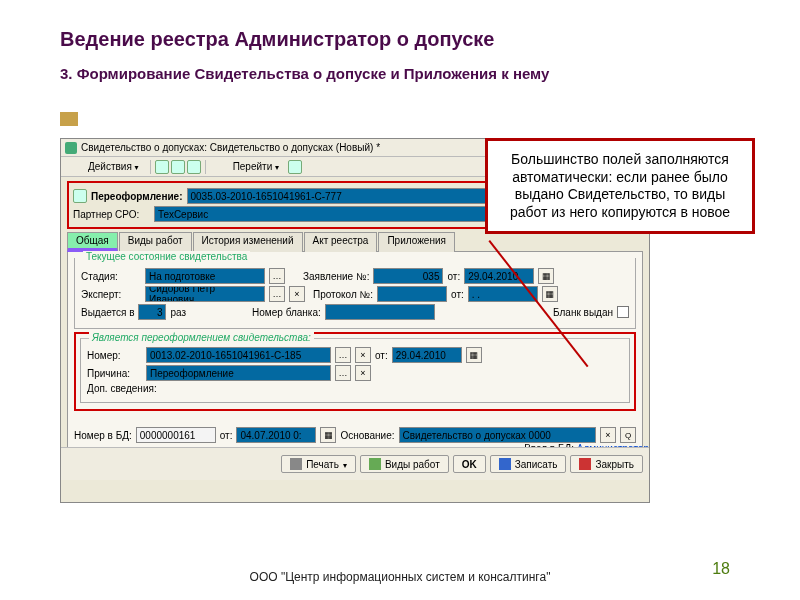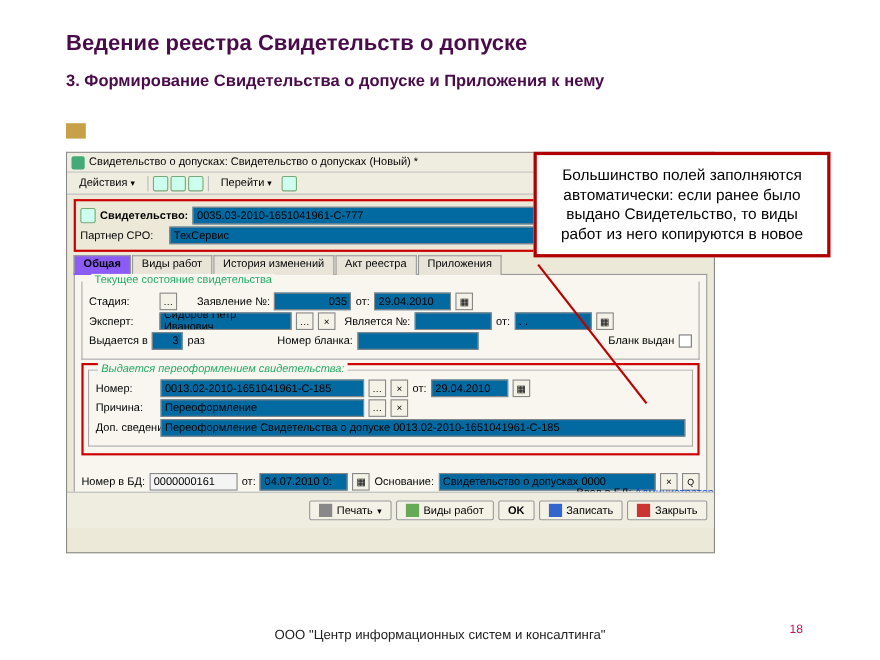--- a/index.html
+++ b/index.html
@@ -5,62 +5,62 @@
   * { box-sizing: border-box; margin: 0; padding: 0; }
   body { width: 800px; height: 600px; background: #fff; font-family: Arial, sans-serif; font-size: 11px; position: relative; }
   .slide { padding: 28px 60px 10px 60px; }
   h1 { color: #4a0b4a; font-size: 20px; font-weight: bold; margin-bottom: 14px; }
   h2 { color: #4a0b4a; font-size: 15px; font-weight: bold; margin-bottom: 12px; }
   .slide-accent { position: absolute; left: 60px; top: 112px; width: 18px; height: 14px; background: #c7a14a; }
   .app { position: absolute; left: 60px; top: 138px; width: 590px; height: 365px; border: 1px solid #888; background: #ece9d8; font-size: 10px; color: #000; }
   .titlebar { background: #efece0; height: 18px; display: flex; align-items: center; gap: 4px; padding: 0 4px; border-bottom: 1px solid #bbb; }
   .titlebar .ico { width: 12px; height: 12px; background: #4a7; border-radius: 2px; }
   .toolbar { height: 20px; display: flex; align-items: center; gap: 2px; padding: 0 4px; border-bottom: 1px solid #bbb; background: #efece0; }
-  .tb-btn { padding: 1px 6px; border: 1px solid transparent; cursor: default; }
+  .tb-btn { padding: 1px 6px; border: 1px solid transparent; cursor: default; margin-left: 16px; }
   .tb-sep { width: 1px; height: 14px; background: #bbb; margin: 0 2px; }
   .nav-ico { width: 14px; height: 14px; display: inline-block; border: 1px solid #7a7; background: #cfe; border-radius: 2px; }
   .form-body { padding: 4px 6px; }
   .redbox { border: 2px solid #c00; padding: 3px 4px; margin-bottom: 2px; }
   .redbox2 { border: 2px solid #c00; padding: 4px 4px 6px 4px; margin-top: 3px; }
   .row { display: flex; align-items: center; gap: 4px; margin: 2px 0; }
   .lbl { white-space: nowrap; }
   .fld { height: 16px; border: 1px solid #888; background: #0369a1; padding: 0 3px; display: inline-flex; align-items: center; overflow: hidden; }
   .fld-ro { background: #f4f4f4; }
   .btn-sq { width: 16px; height: 16px; border: 1px solid #888; background: #f4f1e6; display: inline-flex; align-items: center; justify-content: center; font-size: 9px; cursor: default; }
   .btn-link { color: #04c; text-decoration: underline; cursor: default; }
   .tabs { display: flex; border-bottom: 1px solid #999; margin-top: 2px; }
   .tab { padding: 2px 8px; border: 1px solid #999; border-bottom: none; background: #e8e5d8; margin-right: 1px; cursor: default; position: relative; top: 1px; }
-  .tab.active { background: #8b5cf6; border-bottom: 2px solid #8b5cf6; font-weight: bold; }
+  .tab.active { background: #86efac; border-bottom: 4px solid #8b5cf6; }
   .tab-pane { border: 1px solid #999; border-top: none; padding: 6px 6px 8px 6px; background: #f8f6ef; }
   .group { border: 1px solid #aaa; border-top: 1px solid #bbb; margin-top: 6px; padding: 6px 6px; position: relative; }
   .group-title { position: absolute; top: -7px; left: 8px; background: #f8f6ef; color: #2a6; padding: 0 3px; font-size: 10px; }
   .chk { width: 12px; height: 12px; border: 1px solid #777; background: #fff; display: inline-block; }
   .app-footer { position: absolute; bottom: 22px; left: 0; right: 0; border-top: 1px solid #bbb; background: #efece0; height: 22px; display: flex; align-items: center; gap: 4px; padding: 16px 6px; justify-content: flex-end; }
   .ft-btn { height: 18px; padding: 0 8px; border: 1px solid #999; background: #f4f1e6; display: inline-flex; align-items: center; gap: 4px; cursor: default; border-radius: 2px; }
   .ft-ico { width: 12px; height: 12px; display: inline-block; }
   .ico-print { background: #888; }
   .ico-doc { background: #6a5; }
   .ico-save { background: #36c; }
   .ico-close { background: #c33; }
   .entered-row { position: absolute; bottom: 46px; left: 0; right: 0; text-align: right; padding: 2px 0; }
   .callout { position: absolute; right: 45px; top: 138px; width: 270px; border: 3px solid #b00000; background: #fff; padding: 10px 12px; font-size: 14px; text-align: center; line-height: 1.25; }
   .diag { position: absolute; border-top: 2px solid #b00; transform-origin: 0 0; }
   .footer-text { position: absolute; bottom: 16px; left: 0; right: 0; text-align: center; font-size: 12px; color: #222; }
-  .page-num { position: absolute; bottom: 22px; right: 70px; font-size: 11px; color: #be185d; }
+  .page-num { position: absolute; bottom: 22px; right: 70px; font-size: 16px; color: #4d7c0f; }
   .dd-arrow::after { content: "▾"; font-size: 8px; }
   .cal::after { content: "▦"; font-size: 9px; }
   .dots::after { content: "…"; }
   .xbtn::after { content: "×"; }
   .qbtn::after { content: "Q"; font-size: 8px; }
 </style>
 </head>
 <body>
 
 <div class="slide">
-  <h1>Ведение реестра Свидетельств о допуске</h1>
+  <h1>Ведение реестра Администратор о допуске</h1>
   <h2>3. Формирование Свидетельства о допуске и Приложения к нему</h2>
 </div>
 <div class="slide-accent"></div>
 
 <div class="app">
   <div class="titlebar">
     <span class="ico"></span>
     <span>Свидетельство о допусках: Свидетельство о допусках (Новый) *</span>
   </div>
   <div class="toolbar">
@@ -71,21 +71,21 @@
     <span class="nav-ico"></span>
     <span class="tb-sep"></span>
     <span class="tb-btn"><span>Перейти</span> <span class="dd-arrow"></span></span>
     <span class="nav-ico"></span>
   </div>
 
   <div class="form-body">
     <div class="redbox">
       <div class="row">
         <span class="nav-ico"></span>
-        <span class="lbl" style="font-weight:bold">Свидетельство:</span>
+        <span class="lbl" style="font-weight:bold">Переоформление:</span>
         <span class="fld" style="flex:1">0035.03-2010-1651041961-С-777</span>
       </div>
       <div class="row">
         <span class="lbl" style="width:77px">Партнер СРО:</span>
         <span class="fld" style="flex:1">ТехСервис</span>
         <span class="btn-sq dots"></span>
         <span class="btn-sq qbtn"></span>
         <span class="lbl">ИНН</span>
       </div>
     </div>
@@ -96,74 +96,74 @@
       <div class="tab">История изменений</div>
       <div class="tab">Акт реестра</div>
       <div class="tab">Приложения</div>
     </div>
 
     <div class="tab-pane">
       <div class="group" style="border-top:none;margin-top:0;padding-top:8px">
         <span class="group-title">Текущее состояние свидетельства</span>
         <div class="row">
           <span class="lbl" style="width:60px">Стадия:</span>
+          <span class="fld" style="width:120px">На подготовке</span>
           <span class="btn-sq dots"></span>
           <span style="width:10px"></span>
           <span class="lbl">Заявление №:</span>
           <span class="fld" style="width:70px;text-align:right;justify-content:flex-end">035</span>
           <span class="lbl">от:</span>
           <span class="fld" style="width:70px">29.04.2010</span>
           <span class="btn-sq cal"></span>
         </div>
         <div class="row">
           <span class="lbl" style="width:60px">Эксперт:</span>
           <span class="fld" style="width:120px">Сидоров Петр Иванович</span>
           <span class="btn-sq dots"></span>
           <span class="btn-sq xbtn"></span>
           <span style="width:0px"></span>
-          <span class="lbl">Является №:</span>
+          <span class="lbl">Протокол №:</span>
           <span class="fld" style="width:70px"></span>
           <span class="lbl">от:</span>
           <span class="fld" style="width:70px">. .</span>
           <span class="btn-sq cal"></span>
         </div>
         <div class="row">
           <span class="lbl">Выдается в</span>
           <span class="fld" style="width:28px;justify-content:flex-end">3</span>
           <span class="lbl">раз</span>
           <span style="width:58px"></span>
           <span class="lbl">Номер бланка:</span>
           <span class="fld" style="width:110px"></span>
           <span style="flex:1"></span>
           <span class="lbl">Бланк выдан</span>
           <span class="chk"></span>
         </div>
       </div>
 
       <div class="redbox2">
         <div class="group" style="margin-top:0">
-          <span class="group-title" style="font-style:italic">Выдается переоформлением свидетельства:</span>
+          <span class="group-title" style="font-style:italic">Является переоформлением свидетельства:</span>
           <div class="row">
             <span class="lbl" style="width:55px">Номер:</span>
             <span class="fld" style="width:185px">0013.02-2010-1651041961-С-185</span>
             <span class="btn-sq dots"></span>
             <span class="btn-sq xbtn"></span>
             <span class="lbl">от:</span>
             <span class="fld" style="width:70px">29.04.2010</span>
             <span class="btn-sq cal"></span>
           </div>
           <div class="row">
             <span class="lbl" style="width:55px">Причина:</span>
             <span class="fld" style="width:185px">Переоформление</span>
             <span class="btn-sq dots"></span>
             <span class="btn-sq xbtn"></span>
           </div>
           <div class="row">
             <span class="lbl" style="width:55px">Доп. сведения:</span>
-            <span class="fld" style="flex:1">Переоформление Свидетельства о допуске 0013.02-2010-1651041961-С-185</span>
           </div>
         </div>
       </div>
 
       <div class="row" style="margin-top:16px">
         <span class="lbl">Номер в БД:</span>
         <span class="fld fld-ro" style="width:80px">0000000161</span>
         <span class="lbl">от:</span>
         <span class="fld" style="width:80px">04.07.2010 0:</span>
         <span class="btn-sq cal"></span>

